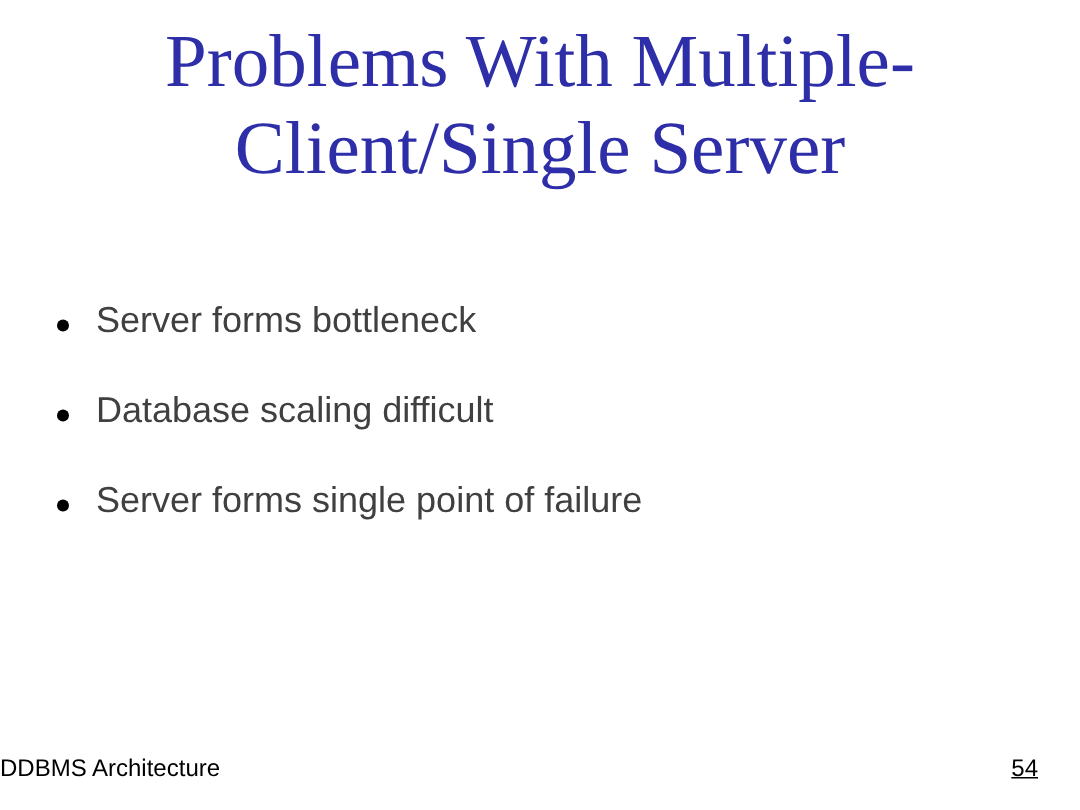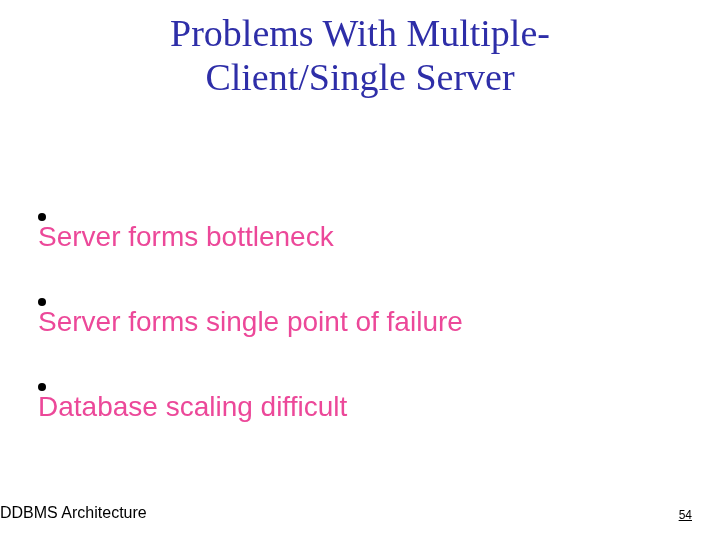--- a/index.html
+++ b/index.html
@@ -18,38 +18,37 @@
     box-sizing: border-box;
   }
   .title {
     position: absolute;
     top: 12px;
     left: 0;
     right: 0;
     text-align: center;
     font-family: "Comic Sans MS", "Comic Sans", cursive;
     color: #2e2ea8;
-    font-size: 38px;
+    font-size: 50px;
     line-height: 1.15;
     padding: 0 60px;
     white-space: pre-line;
   }
   .bullets {
     position: absolute;
     top: 200px;
     left: 38px;
     right: 40px;
   }
   .bullet {
-    font-size: 28px;
-    color: #ec4899;
+    font-size: 24px;
+    color: #404040;
     margin-bottom: 32px;
     display: flex;
     align-items: flex-start;
-    flex-direction: column;
   }
   .bullet .dot {
     width: 8px;
     height: 8px;
     background: #000;
     border-radius: 50%;
     margin-top: 13px;
     margin-right: 18px;
     flex: 0 0 auto;
   }
@@ -59,44 +58,44 @@
     left: 0;
     right: 0;
     text-align: left;
     font-size: 16px;
     color: #000;
   }
   .footer-right {
     position: absolute;
     bottom: 18px;
     right: 28px;
-    font-size: 12px;
+    font-size: 16px;
     color: #000;
     text-decoration: underline;
   }
 </style>
 </head>
 <body>
 
 <div class="slide">
 
   <div class="title">Problems With Multiple-
 Client/Single Server</div>
 
   <div class="bullets">
     <div class="bullet">
       <span class="dot"></span>
       <span>Server forms bottleneck</span>
     </div>
     <div class="bullet">
       <span class="dot"></span>
-      <span>Server forms single point of failure</span>
+      <span>Database scaling difficult</span>
     </div>
     <div class="bullet">
       <span class="dot"></span>
-      <span>Database scaling difficult</span>
+      <span>Server forms single point of failure</span>
     </div>
   </div>
 
   <div class="footer-center">DDBMS Architecture</div>
   <div class="footer-right">54</div>
 
 </div>
 
 </body></html>

